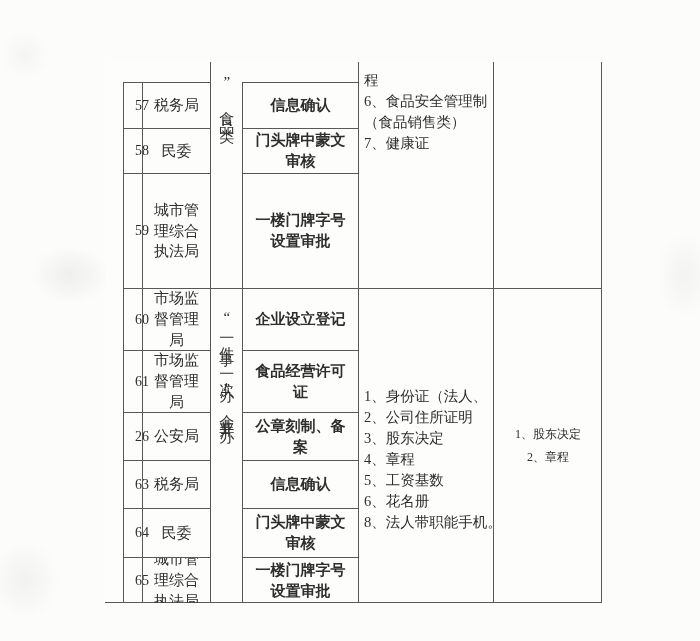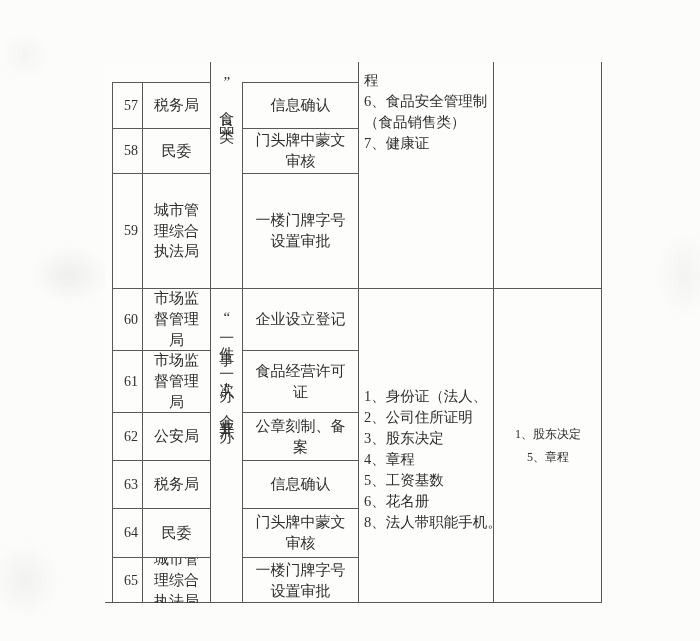--- a/index.html
+++ b/index.html
@@ -29,25 +29,25 @@
   }
   .cell {
     position:absolute;
     border-left:1px solid #585858; border-top:1px solid #585858;
     display:flex; align-items:center; justify-content:center;
     text-align:center; font-size:15px; line-height:1.38;
     overflow:hidden; color:#2e2e2e;
   }
   .open-top { border-top:none; }
   .dept { padding:2px 7px; }
-  .proc { padding:2px 6px; }
+  .proc { padding:2px 6px;font-weight:bold; }
   .num  { font-size:14px; }
 
   
-  .c1 { left:7px;   width:37px; }
+  .c1 { left:18px;   width:37px; }
   .c2 { left:37px;  width:68px; }
   .c3 { left:105px; width:32px; }
   .c4 { left:137px; width:116px; }
   .c5 { left:253px; width:135px; }
   .c6 { left:388px; width:109px; }
   
   .r57 { top:20px;  height:46px; }
   .r58 { top:66px;  height:45px; }
   .r59 { top:111px; height:115px; }
   .r60 { top:226px; height:62px; }
@@ -118,21 +118,21 @@
     <div class="cell c6 s1merge open-top"></div>
 
     <div class="cell c1 r60 num">60</div>
     <div class="cell c2 r60 dept">市场监督管理局</div>
     <div class="cell c4 r60 proc">企业设立登记</div>
 
     <div class="cell c1 r61 num">61</div>
     <div class="cell c2 r61 dept">市场监督管理局</div>
     <div class="cell c4 r61 proc">食品经营许可证</div>
 
-    <div class="cell c1 r62 num">62</div>
+    <div class="cell c1 r62 num">26</div>
     <div class="cell c2 r62 dept">公安局</div>
     <div class="cell c4 r62 proc">公章刻制、备案</div>
 
     <div class="cell c1 r63 num">63</div>
     <div class="cell c2 r63 dept">税务局</div>
     <div class="cell c4 r63 proc">信息确认</div>
 
     <div class="cell c1 r64 num">64</div>
     <div class="cell c2 r64 dept">民委</div>
     <div class="cell c4 r64 proc">门头牌中蒙文审核</div>
@@ -150,17 +150,17 @@
       <div class="docline">2、公司住所证明</div>
       <div class="docline">3、股东决定</div>
       <div class="docline">4、章程</div>
       <div class="docline">5、工资基数</div>
       <div class="docline">6、花名册</div>
       <div class="docline">8、法人带职能手机。</div>
     </div>
 
     <div class="cell c6 s2merge extra">
       <div class="docline">1、股东决定</div>
-      <div class="docline">5、章程</div>
+      <div class="docline">2、章程</div>
     </div>
 
   </div>
 </div>
 
 </body></html>

